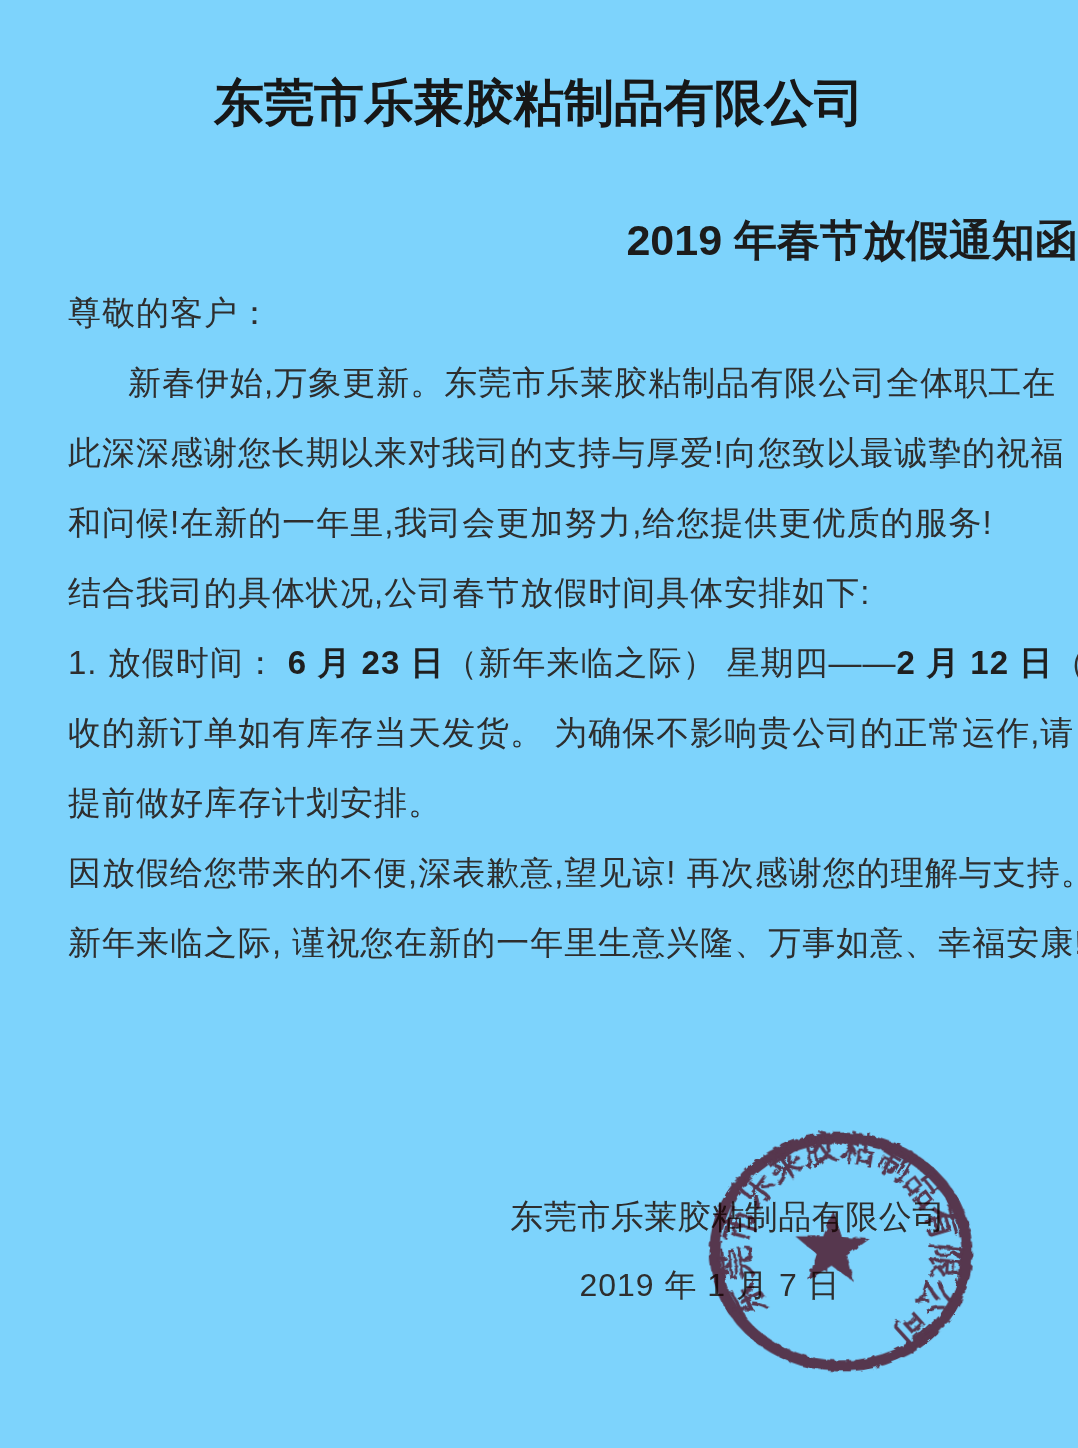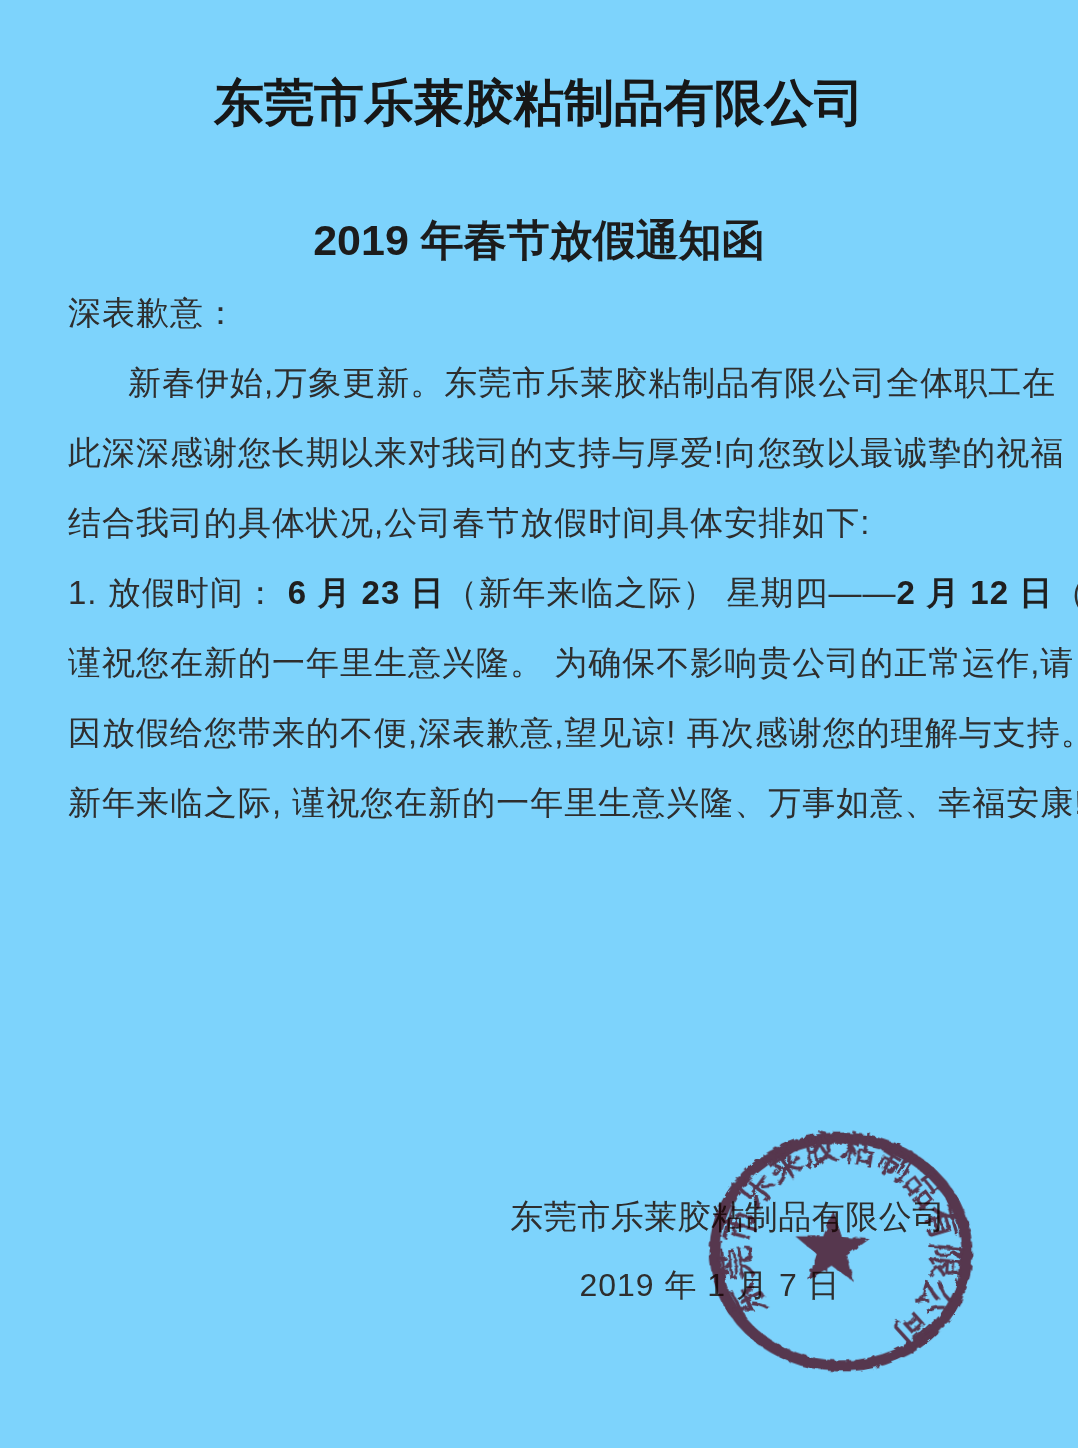--- a/index.html
+++ b/index.html
@@ -28,21 +28,21 @@
     font-weight: bold;
     color: #171717;
     letter-spacing: 0px;
     white-space: nowrap;
   }
   .notice-title {
     position: absolute;
     top: 210px;
     left: 0;
     width: 100%;
-    text-align: center;
+    text-align: right;
     font-size: 43px;
     line-height: 60px;
     font-weight: bold;
     color: #1c1c1c;
     white-space: nowrap;
   }
   .body-block {
     position: absolute;
     top: 278px;
     left: 68px;
@@ -112,26 +112,28 @@
 </head>
 <body>
 
 <div class="page">
 
   <div class="company-title">东莞市乐莱胶粘制品有限公司</div>
 
   <div class="notice-title">2019 年春节放假通知函</div>
 
   <div class="body-block">
-    <div class="line">深表歉意：</div>
+    <div class="line">尊敬的客户：</div>
     <div class="line indent">新春伊始,万象更新。东莞市乐莱胶粘制品有限公司全体职工在</div>
     <div class="line">此深深感谢您长期以来对我司的支持与厚爱!向您致以最诚挚的祝福</div>
+    <div class="line">和问候!在新的一年里,我司会更加努力,给您提供更优质的服务!</div>
     <div class="line">结合我司的具体状况,公司春节放假时间具体安排如下:</div>
     <div class="line"><span>1. 放假时间： </span><span class="b">6 月 23 日</span><span>（新年来临之际） 星期四——</span><span class="b">2 月 12 日</span><span>（农</span></div>
-    <div class="line">谨祝您在新的一年里生意兴隆。 为确保不影响贵公司的正常运作,请</div>
+    <div class="line">收的新订单如有库存当天发货。 为确保不影响贵公司的正常运作,请</div>
+    <div class="line">提前做好库存计划安排。</div>
     <div class="line">因放假给您带来的不便,深表歉意,望见谅! 再次感谢您的理解与支持。</div>
     <div class="line">新年来临之际, 谨祝您在新的一年里生意兴隆、万事如意、幸福安康!</div>
   </div>
 
   <div class="sig-company">东莞市乐莱胶粘制品有限公司</div>
   <div class="sig-date">2019 年 1 月 7 日</div>
 
   <div class="stamp">
     <svg viewBox="0 0 270 250" xmlns="http://www.w3.org/2000/svg">
       <defs>

